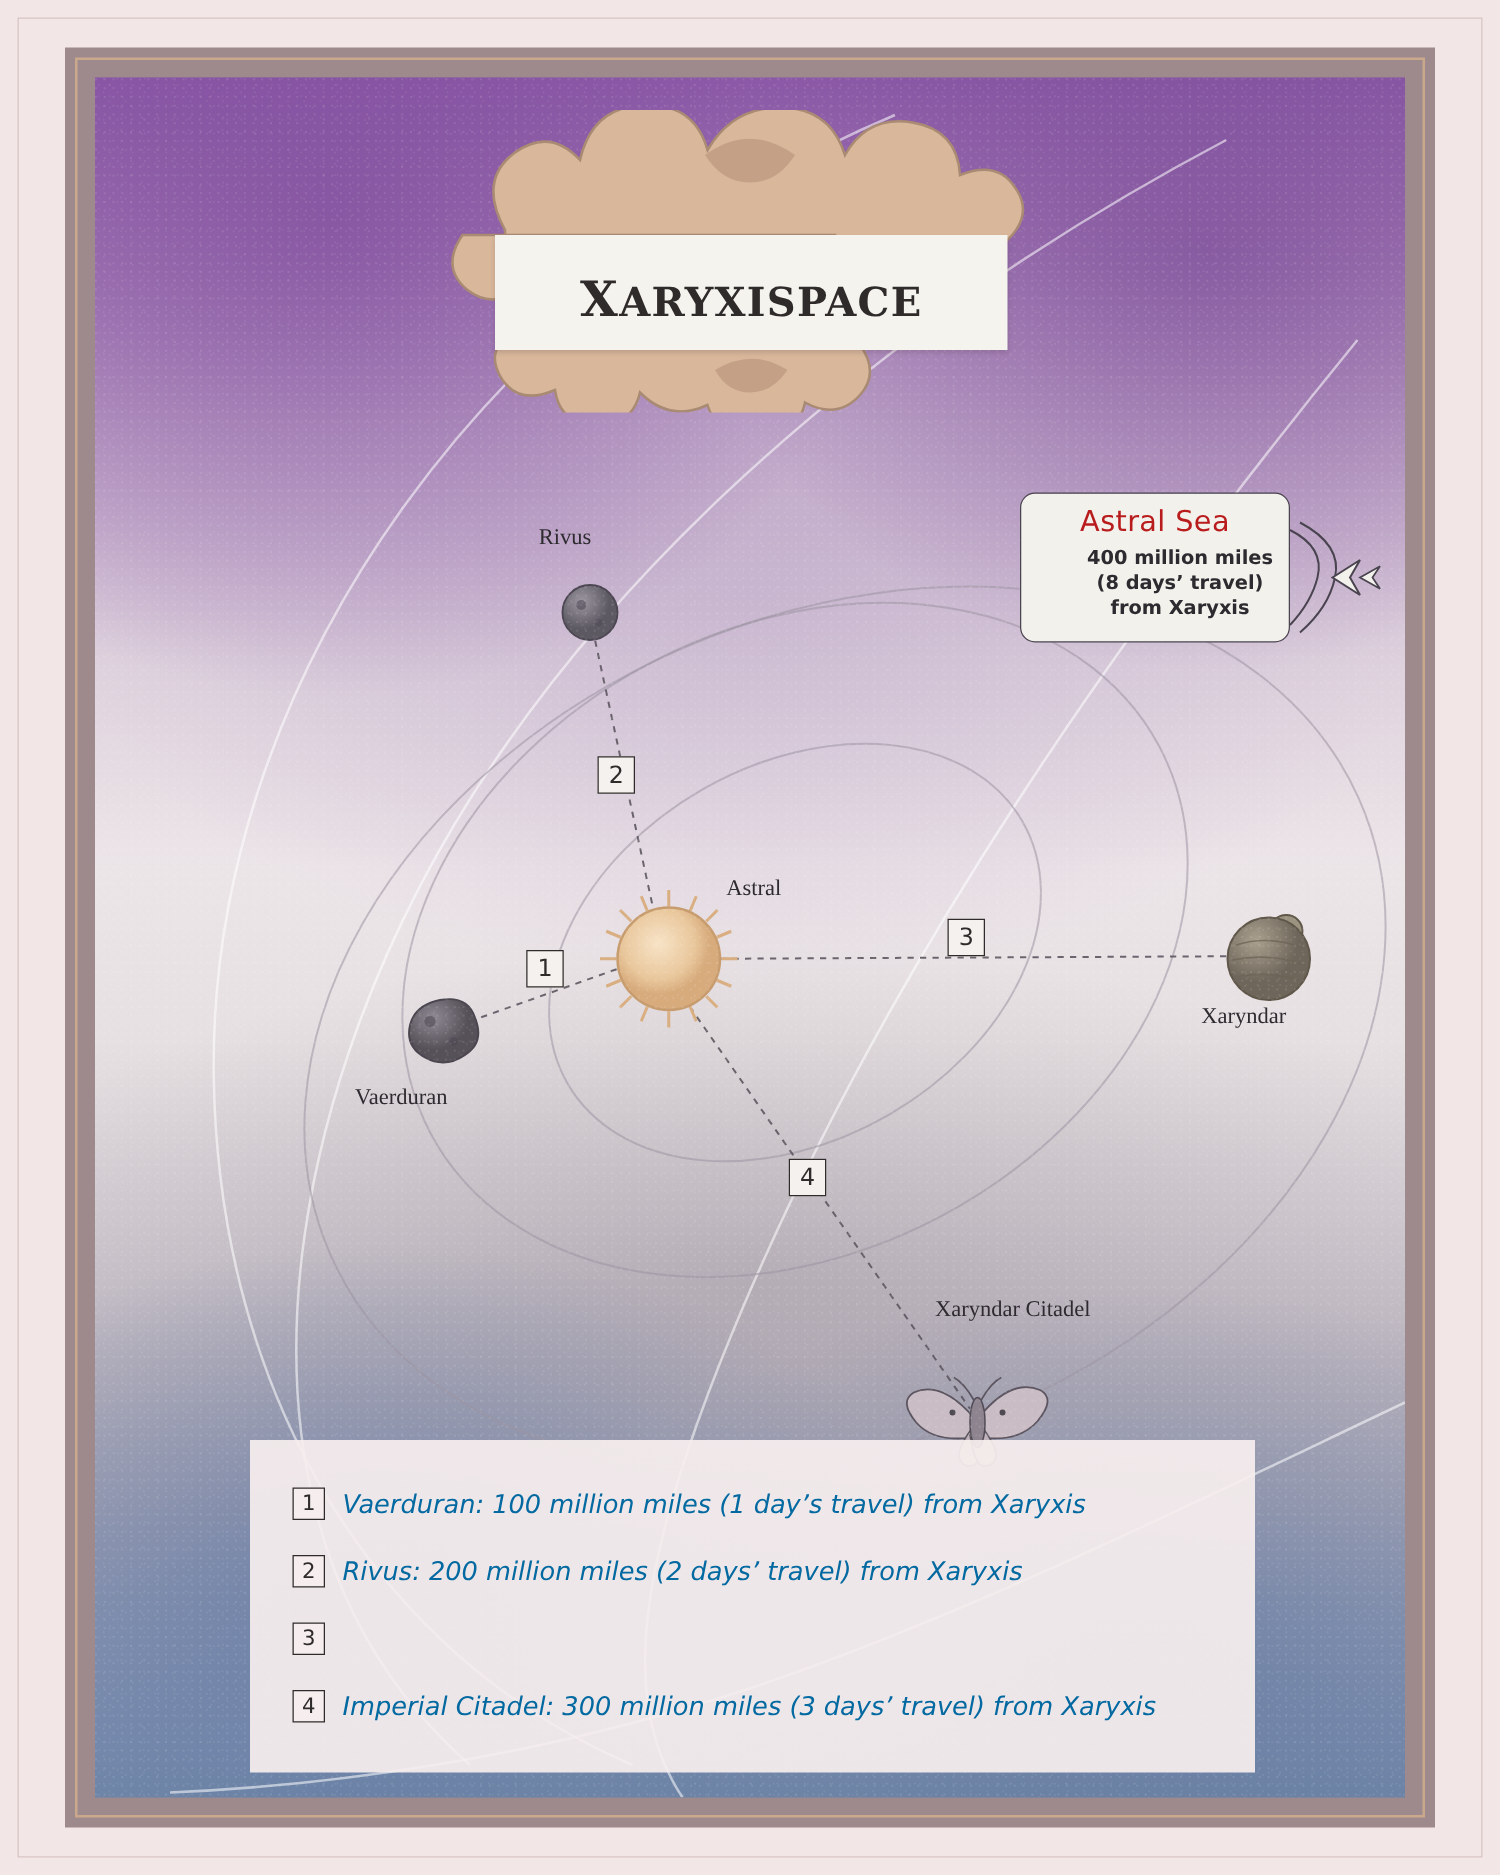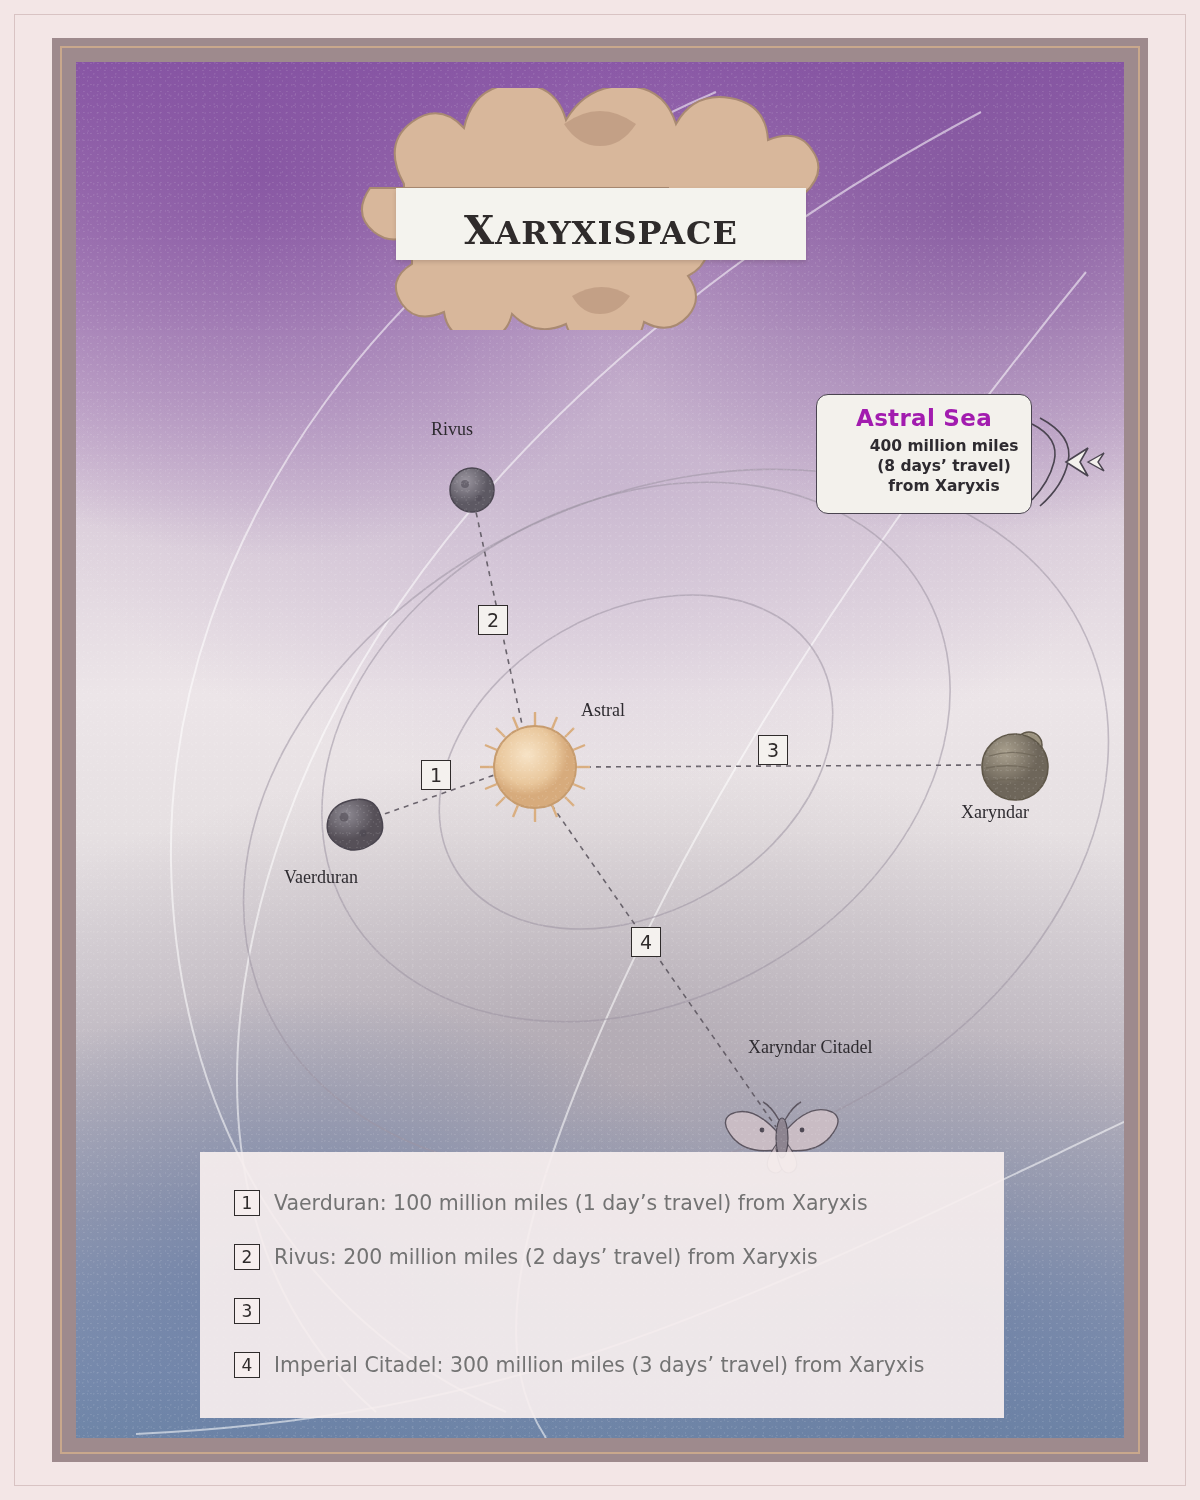--- a/index.html
+++ b/index.html
@@ -90,21 +90,21 @@
 
   
   #cartouche {
     position: absolute;
     left: 238px; top: 26px;
     width: 572px; height: 242px;
   }
   #cartouche .plate {
     position: absolute;
     left: 82px; top: 100px;
-    width: 410px; height: 72px;
+    width: 410px; height: 92px;
     background: #f4f3ee;
     box-shadow: 0 2px 4px rgba(60,40,40,.18);
     display: flex; align-items: center; justify-content: center;
   }
   #title-text {
     font-family: "DejaVu Serif", serif;
     font-weight: 700;
     font-size: 46px;
     letter-spacing: 1px;
     color: #2f2b2b;
@@ -140,23 +140,23 @@
     width: 216px; height: 120px;
     background: #f3f1ec;
     border: 1.6px solid #4a4450;
     border-radius: 12px;
     box-sizing: border-box;
     padding-top: 10px;
     text-align: center;
   }
   #astral-callout .ttl {
     font-family: "DejaVu Sans", sans-serif;
-    font-weight: 700;
+    font-weight: 400;
     font-size: 23px;
-    color: #a21caf;
+    color: #b91c1c;
     letter-spacing: .3px;
   }
   #astral-callout .sub {
     font-size: 15.5px;
     line-height: 20px;
     color: #2e2b30;
     margin-top: 5px;
     font-weight: 700;
     padding-left: 40px;
   }
@@ -181,22 +181,23 @@
     border: 1.6px solid #2f2b2b;
     background: #f6eeee;
     font-size: 17px;
     display: flex; align-items: center; justify-content: center;
     margin-right: 14px;
     box-sizing: border-box;
     color: #2f2b2b;
   }
   #legend .txt {
     font-size: 20.5px;
-    color: #737373;
+    color: #0369a1;
     white-space: nowrap;
+    font-style: italic;
   }
 </style>
 </head>
 <body>
 
 <div id="poster">
 
   <div class="frame-outline"></div>
   <div class="frame-band">
     <div class="frame-band-inner"></div>

